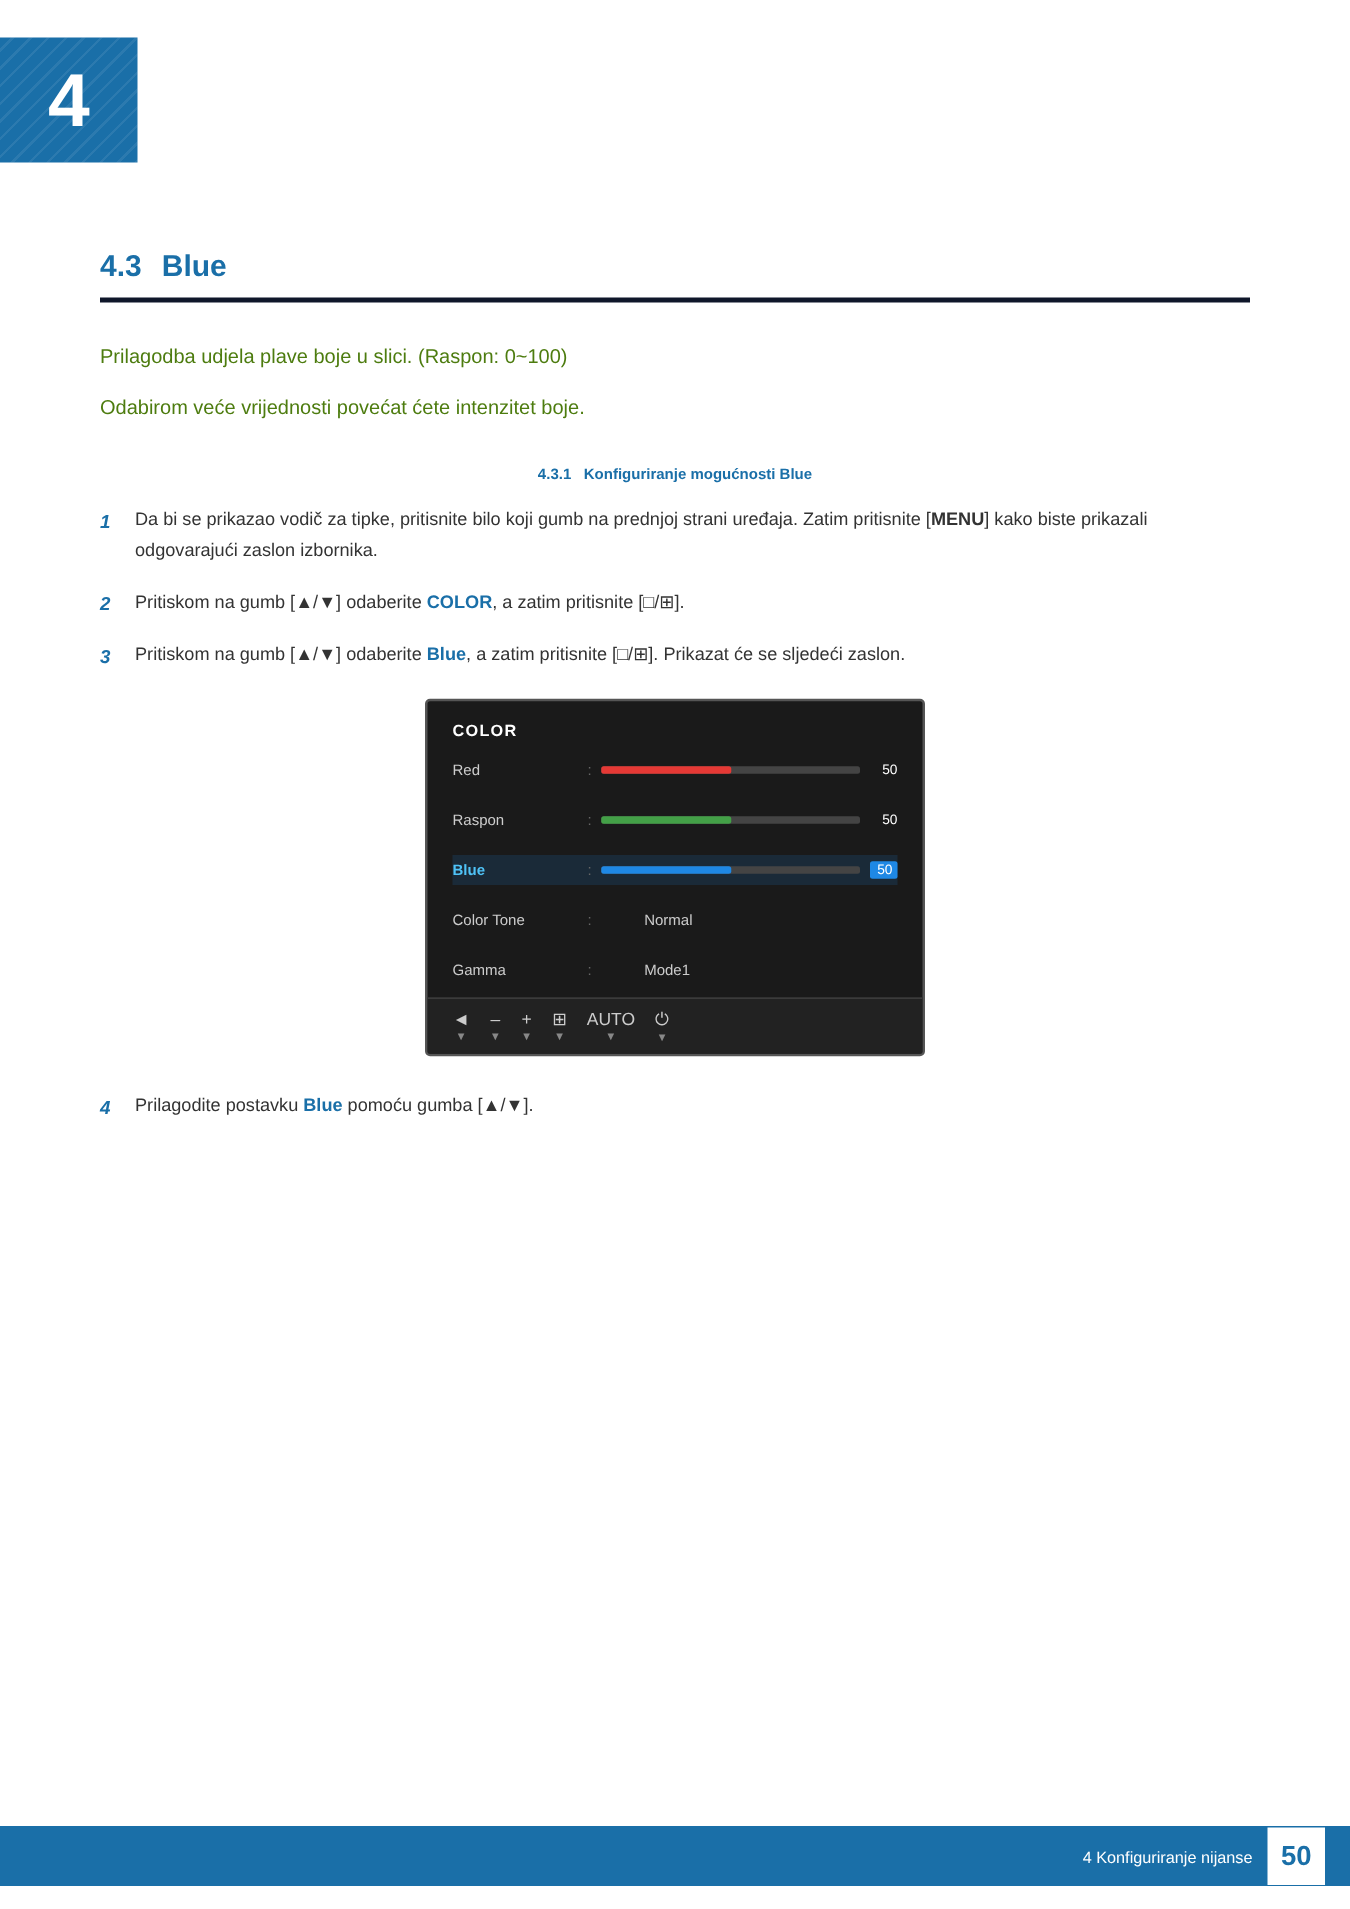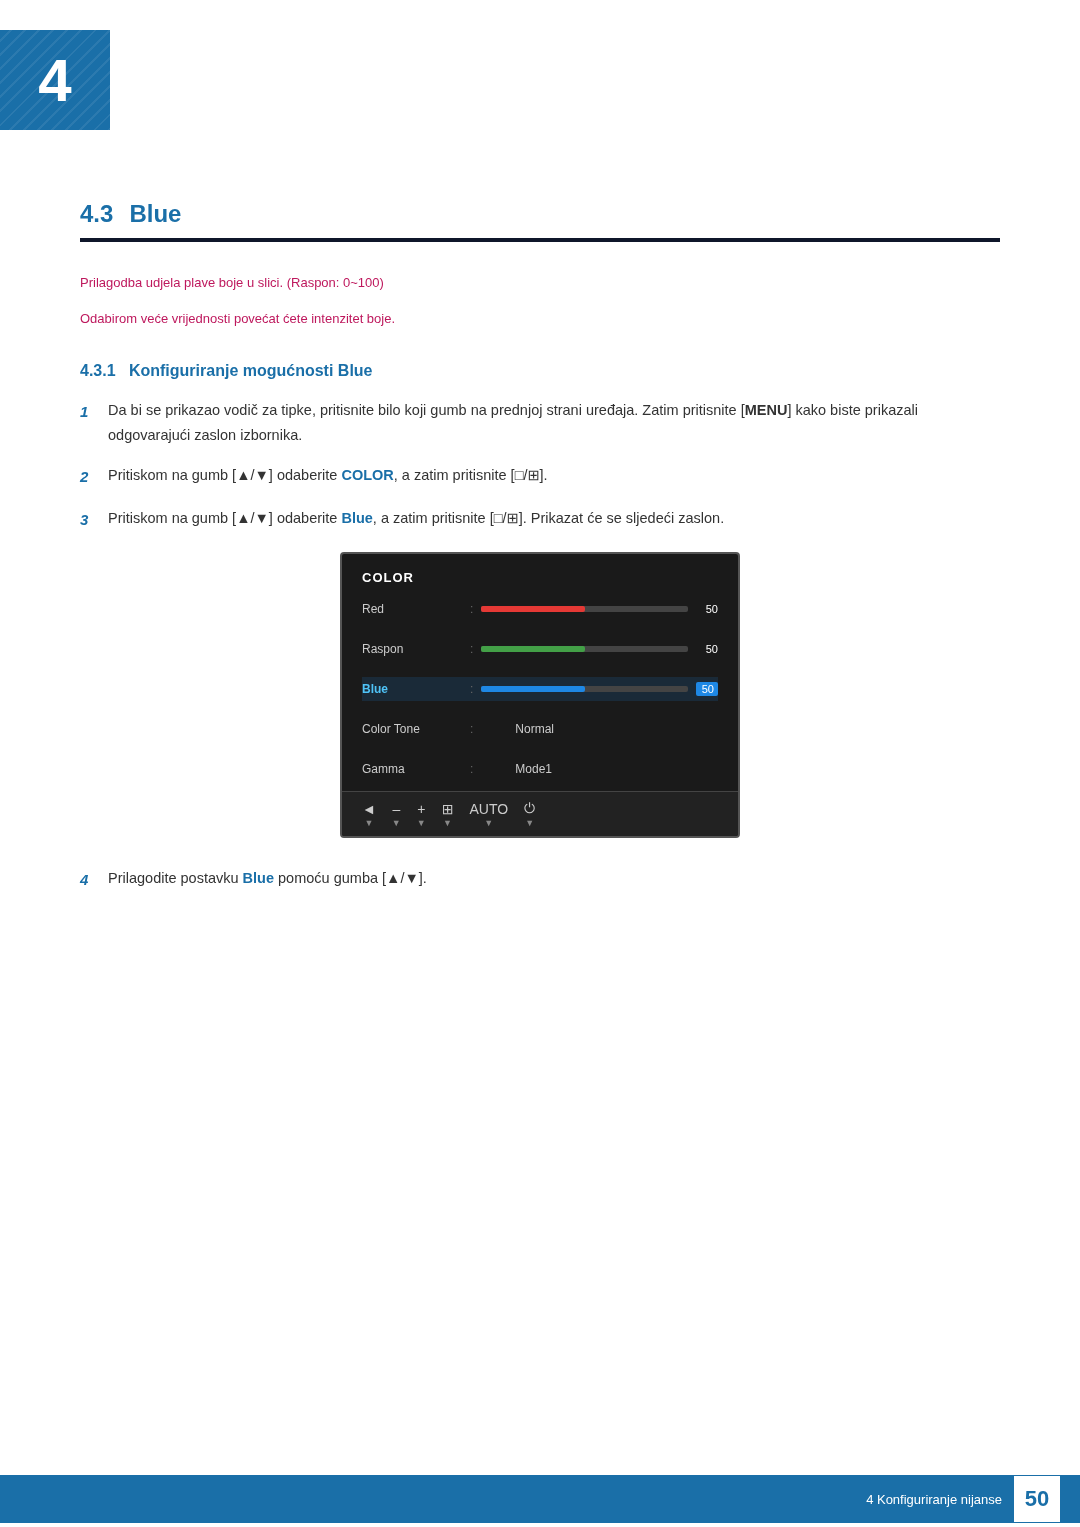--- a/index.html
+++ b/index.html
@@ -84,32 +84,33 @@
     }
 
     .section-title {
       font-size: 24px;
       font-weight: bold;
       color: #1a6fa8;
     }
 
     
     .body-text {
-      font-size: 13px;
-      color: #be185d;
+      font-size: 16px;
+      color: #4d7c0f;
       line-height: 1.7;
       margin-bottom: 14px;
     }
 
     
     .subsection-heading {
-      font-size: 16px;
+      font-size: 12px;
       font-weight: bold;
       color: #1a6fa8;
       margin: 32px 0 18px 0;
+      text-align: center;
     }
 
     
     .numbered-list {
       list-style: none;
       padding: 0;
       margin: 0;
     }
 
     .numbered-list li {
@@ -275,21 +276,21 @@
     }
 
     .ctrl-arrow {
       font-size: 9px;
       color: #888;
     }
 
     
     .page-footer {
       position: fixed;
-      bottom: 4px;
+      bottom: 18px;
       left: 0;
       width: 1080px;
       height: 48px;
       background: #1a6fa8;
       display: flex;
       align-items: center;
       justify-content: flex-end;
       padding: 0 20px;
     }
 

